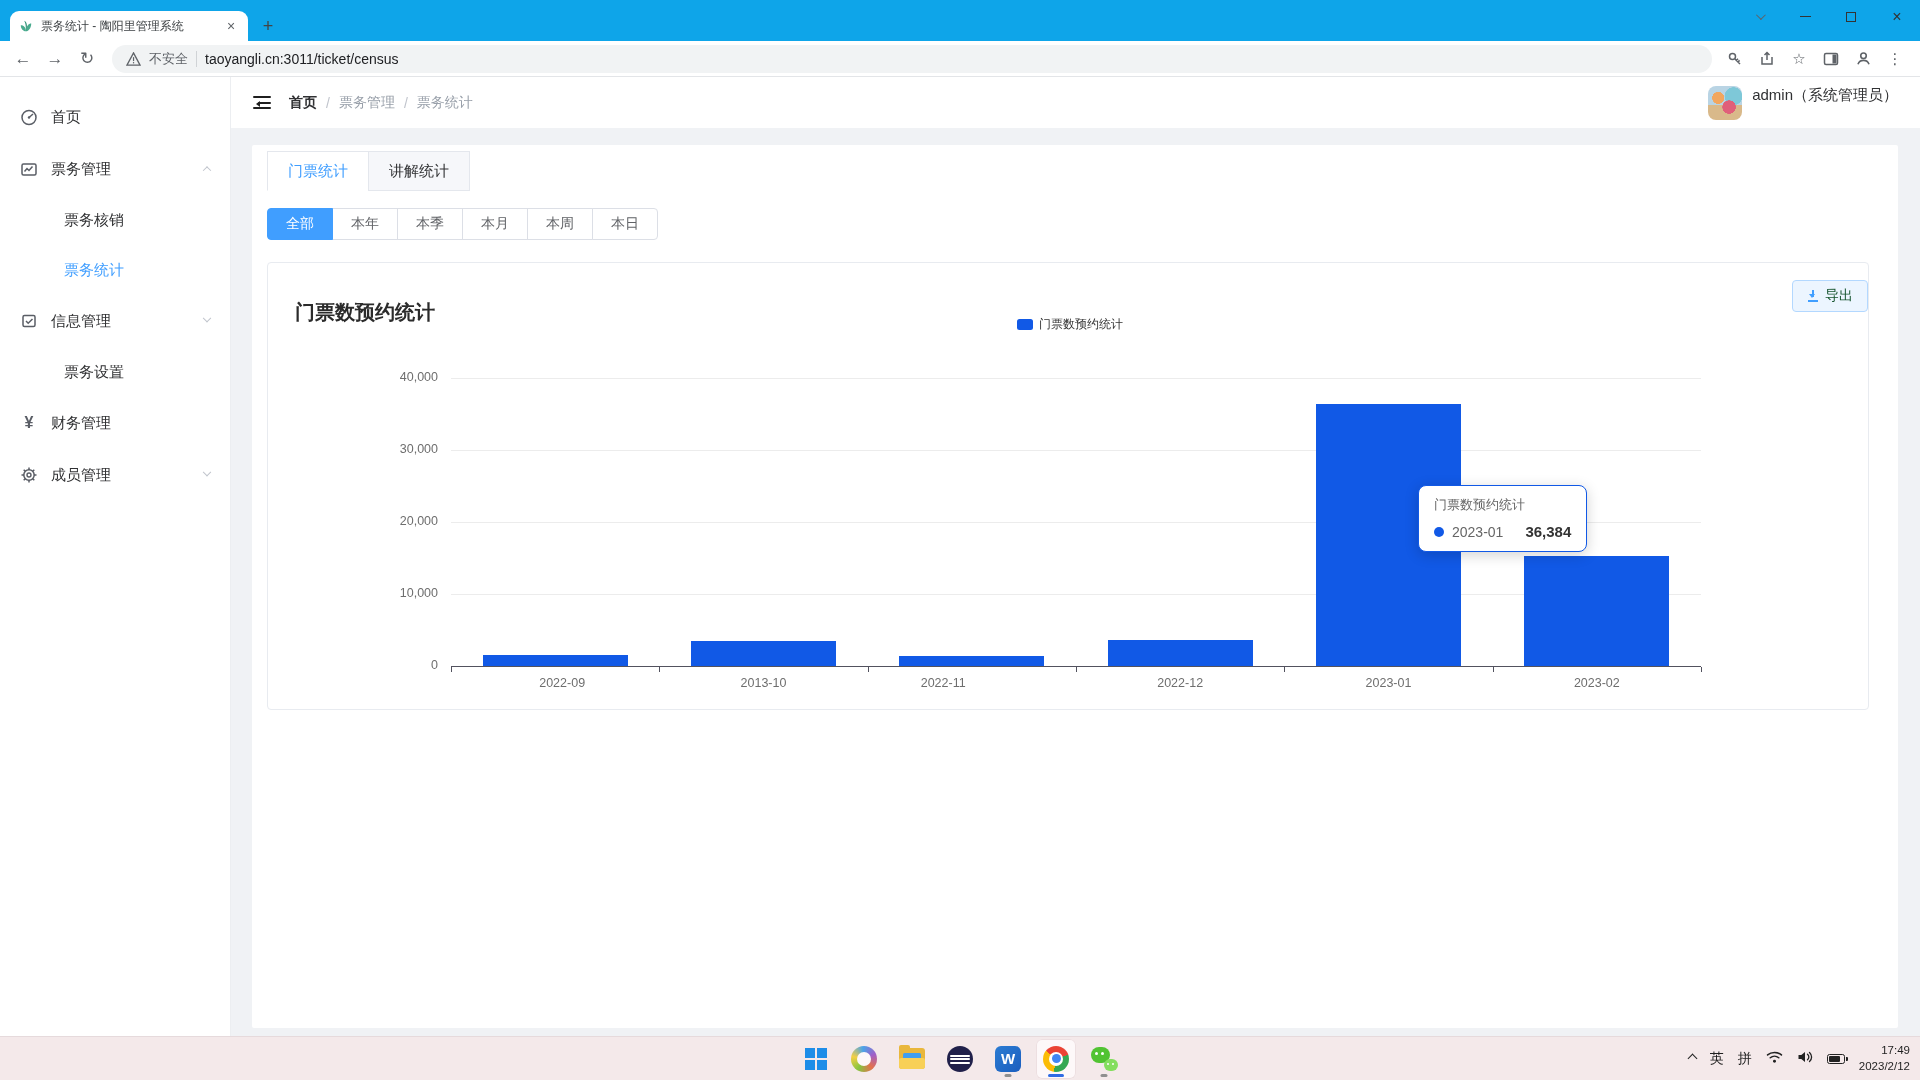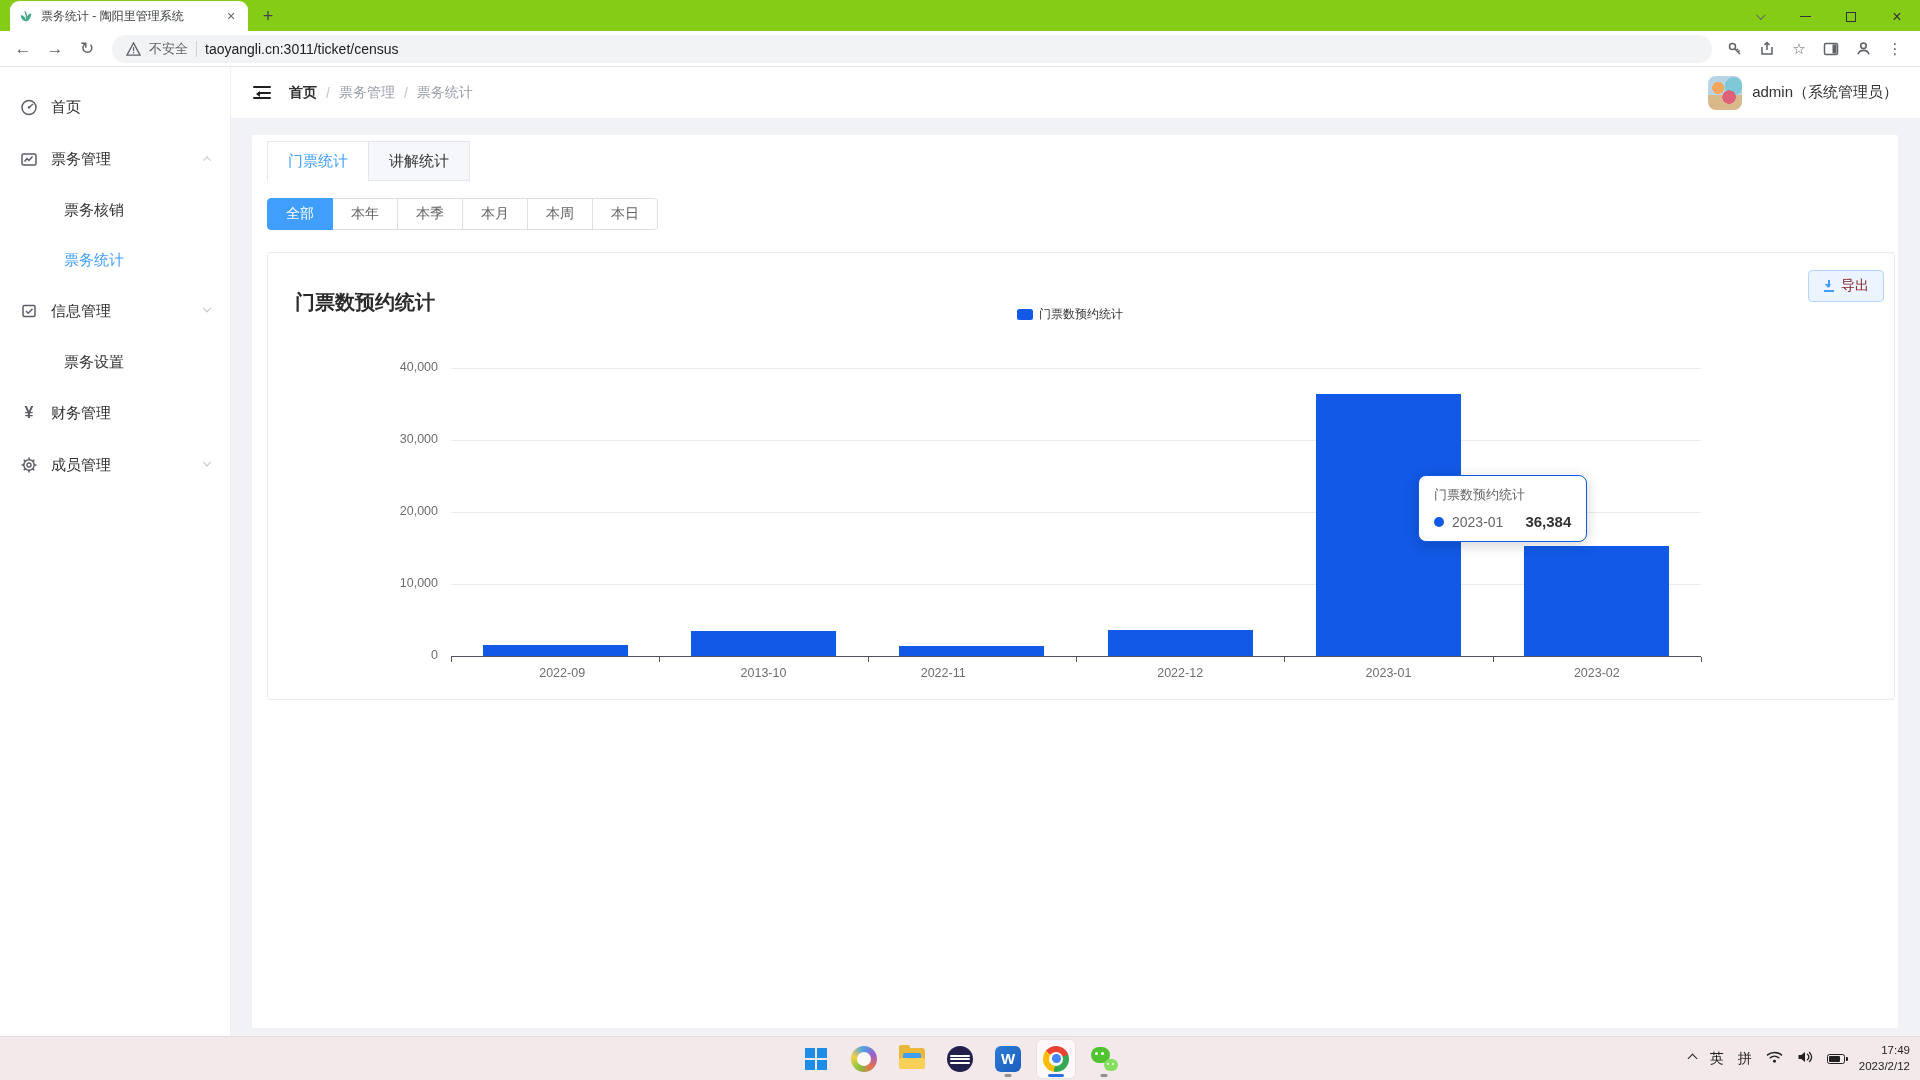--- a/index.html
+++ b/index.html
@@ -1,21 +1,21 @@
 <!DOCTYPE html>
 <html><head>
 <meta charset="utf-8">
 <style>
   *{margin:0;padding:0;box-sizing:border-box}
   html,body{width:1920px;height:1080px;overflow:hidden}
   body{font-family:"Liberation Sans","DejaVu Sans",sans-serif;font-size:14px;color:#303133;background:#fff}
   .screen{width:1920px;height:1080px;display:flex;flex-direction:column}
 
   
-  .tabstrip{height:31px;background:#84cc16;display:flex;align-items:flex-end;padding-left:10px;flex:none;position:relative}
+  .tabstrip{height:41px;background:#0ea5e9;display:flex;align-items:flex-end;padding-left:10px;flex:none;position:relative}
   .btab{width:238px;height:30px;background:#fff;border-radius:9px 9px 0 0;display:flex;align-items:center;padding:0 9px;gap:8px}
   .favicon{width:14px;height:14px;flex:none}
   .btab-title{font-size:12px;color:#3c4043;flex:1;white-space:nowrap;overflow:hidden}
   .tab-close{font-size:14px;color:#5f6368;width:16px;text-align:center;cursor:default}
   .newtab{width:28px;height:28px;margin:0 0 1px 6px;font-size:18px;color:#444;display:flex;align-items:center;justify-content:center;border-radius:50%}
   .win-controls{position:absolute;right:0;top:0;height:33px;display:flex;align-items:center}
   .win-btn{width:46px;height:33px;display:flex;align-items:center;justify-content:center;color:#333}
   .chev{display:inline-block;width:7px;height:7px;border-right:1.4px solid #5f6368;border-bottom:1.4px solid #5f6368}
   .chev.down{transform:rotate(45deg) translateY(-2px)}
   .chev.up{transform:rotate(-135deg)}
@@ -52,49 +52,49 @@
   .content{flex:1;display:flex;flex-direction:column;min-width:0}
   .page-header{height:51px;background:#fff;display:flex;align-items:center;padding:0 22px;gap:18px;flex:none}
   .fold{position:relative;width:18px;height:13px;display:flex;flex-direction:column;justify-content:space-between;cursor:pointer}
   .fold span{display:block;height:2px;background:#1f1f1f;border-radius:1px}
   .fold span:nth-child(2){width:72%;margin-left:28%}
   .fold:before{content:"";position:absolute;left:0;top:4.5px;border:3.5px solid transparent;border-right:4.5px solid #1f1f1f}
   .crumbs{display:flex;align-items:center;gap:9px;font-size:14px}
   .crumb-cur{color:#303133;font-weight:700}
   .crumb{color:#99a0aa}
   .crumb-sep{color:#c0c4cc}
-  .user{margin-left:auto;display:flex;align-items:center;gap:10px;cursor:pointer}
+  .user{margin-left:auto;display:flex;align-items:flex-start;gap:10px;cursor:pointer}
   .avatar{width:34px;height:34px;border-radius:8px;flex:none;background:
     radial-gradient(circle at 30% 35%, #f2a65e 0 18%, transparent 19%),
     radial-gradient(circle at 62% 62%, #e0607a 0 22%, transparent 23%),
     radial-gradient(circle at 75% 30%, #7ec8d8 0 25%, transparent 26%),
     linear-gradient(180deg,#b9d4e4 0 55%,#d9b98a 55% 100%)}
   .user-name{font-size:15px;color:#303133}
 
   .page-body{flex:1;padding:17px 22px 8px 21px;min-height:0}
-  .main-card{background:#fff;height:100%;padding:6px 3px 0 15px;border-radius:2px}
+  .main-card{background:#fff;height:100%;padding:6px 29px 0 15px;border-radius:2px}
 
   .tabs{display:flex}
   .tab-item{height:40px;padding:0 20px;display:flex;align-items:center;font-size:15px;border:1px solid #e4e7ed;margin-right:-1px;background:#f6f7fa;color:#303133;cursor:pointer}
   .tab-item.active{background:#fff;color:#409eff;border-bottom-color:#fff}
 
   .filters{display:flex;margin-top:17px}
   .f-btn{height:32px;padding:0 18px;display:flex;align-items:center;font-size:14px;border:1px solid #dcdfe6;margin-right:-1px;background:#fff;color:#606266;cursor:pointer}
   .f-btn:first-child{border-radius:4px 0 0 4px}
   .f-btn:last-child{border-radius:0 4px 4px 0}
   .f-btn.active{background:#409eff;border-color:#409eff;color:#fff;position:relative;z-index:1}
 
   
   .chart-box{position:relative;margin-top:22px;height:448px;border:1px solid #e8ebf0;border-radius:4px;background:#fff}
   .chart-title{position:absolute;left:27px;top:36px;font-size:20px;font-weight:700;color:#2b2b2b}
   .legend{position:absolute;left:749px;top:53px;display:flex;align-items:center;gap:6px;cursor:pointer}
   .legend-marker{width:16px;height:11px;border-radius:2.5px}
   .legend-label{font-size:12px;color:#333}
-  .export-btn{position:absolute;right:10px;top:17px;height:32px;padding:0 14px;display:flex;align-items:center;gap:6px;
-    background:#ecf5ff;border:1px solid #b3d8ff;border-radius:4px;color:#7f1d1d;font-size:14px;cursor:pointer}
+  .export-btn{position:absolute;right:0;top:17px;height:32px;padding:0 14px;display:flex;align-items:center;gap:6px;
+    background:#ecf5ff;border:1px solid #b3d8ff;border-radius:4px;color:#14532d;font-size:14px;cursor:pointer}
   .dl-ic{position:relative;width:12px;height:12px}
   .dl-ic:before{content:"";position:absolute;left:5px;top:0;width:1.6px;height:7px;background:#409eff}
   .dl-ic:after{content:"";position:absolute;left:2.2px;top:3.5px;border:3.5px solid transparent;border-top:4.5px solid #409eff}
   .dl-ic i{position:absolute;left:1px;bottom:0;width:10px;height:1.6px;background:#409eff}
   .plot{position:absolute;inset:0}
   .gline{position:absolute;left:183px;width:1250px;height:1px;background:#ececec}
   .gline.zero{background:#52525e}
   .ylab{position:absolute;width:90px;left:80px;text-align:right;font-size:12.5px;color:#6e6e6e}
   .xtick{position:absolute;width:1px;height:5px;top:404px;background:#52525e}
   .xlab{position:absolute;top:413px;text-align:center;font-size:12.5px;color:#6e6e6e}

